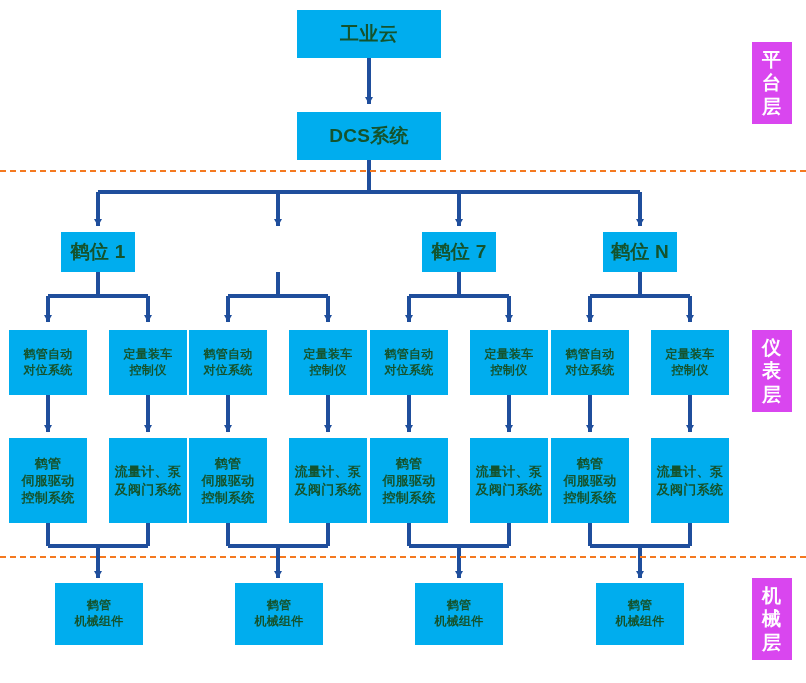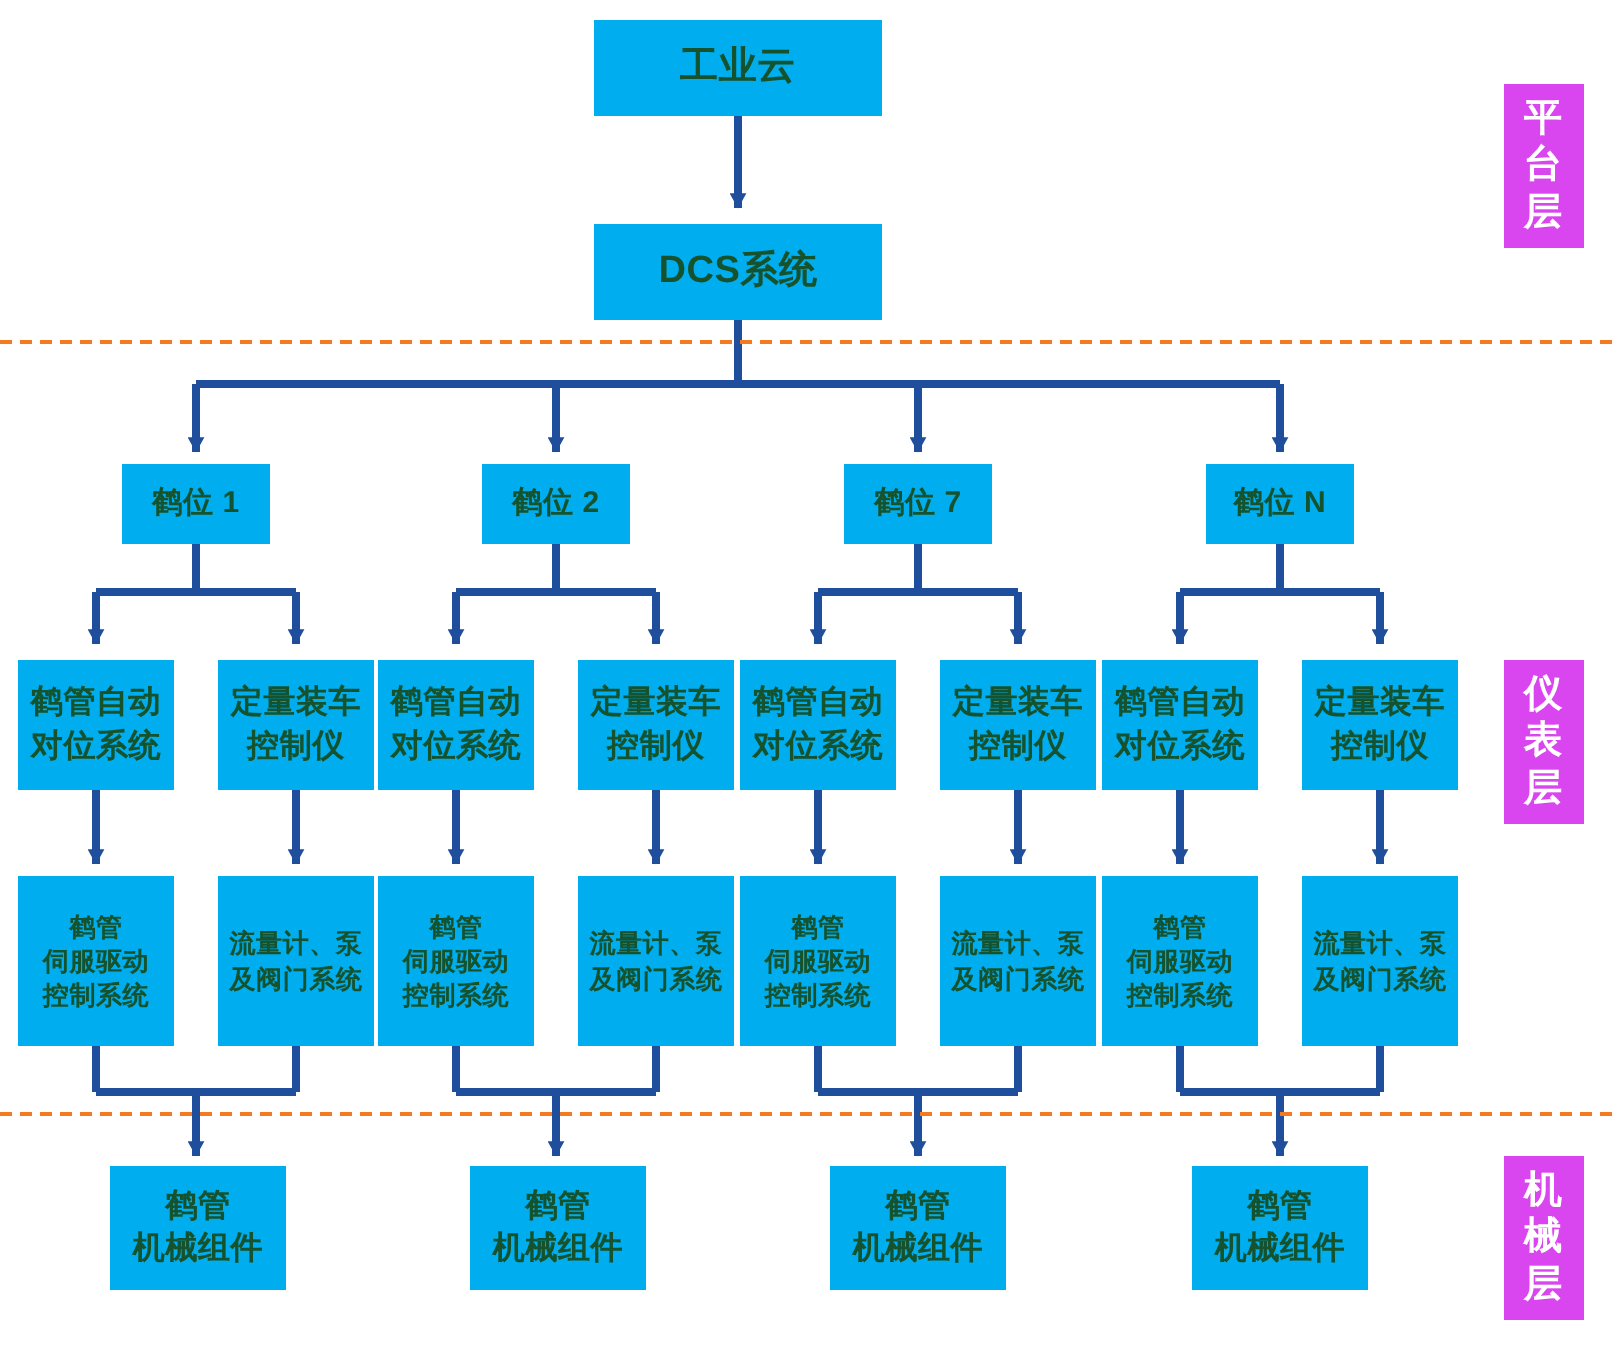--- a/index.html
+++ b/index.html
@@ -28,22 +28,22 @@
     align-items:center;
     justify-content:center;
     text-align:center;
     line-height:1.32;
     font-weight:700;
     letter-spacing:.3px;
     box-sizing:border-box;
     z-index:2;
   }
   .node.big{font-size:19px;}
-  .node.mid{font-size:15px;}
-  .node.sm{font-size:16px;}
+  .node.mid{font-size:19px;}
+  .node.sm{font-size:12px;}
   .node.xs{font-size:13px;}
   .node span{display:block;width:100%;padding:0 3px;}
   .layer-badge{
     position:absolute;
     background:#d946ef;
     color:#ffffff;
     font-size:19px;
     font-weight:700;
     width:40px;
     display:flex;
@@ -146,23 +146,20 @@
     <span>工业云</span>
   </div>
 
   <div class="node big" style="left:297px;top:112px;width:144px;height:48px;">
     <span>DCS系统</span>
   </div>
 
   <div class="node mid" style="left:61px;top:232px;width:74px;height:40px;">
     <span>鹤位 1</span>
   </div>
-  <div class="node mid" style="left:241px;top:232px;width:74px;height:40px;">
-    <span>鹤位 2</span>
-  </div>
   <div class="node mid" style="left:422px;top:232px;width:74px;height:40px;">
     <span>鹤位 7</span>
   </div>
   <div class="node mid" style="left:603px;top:232px;width:74px;height:40px;">
     <span>鹤位 N</span>
   </div>
 
   <div class="node sm" style="left:9px;top:330px;width:78px;height:65px;">
     <span><b>鹤管自动</b><br><b>对位系统</b></span>
   </div>

